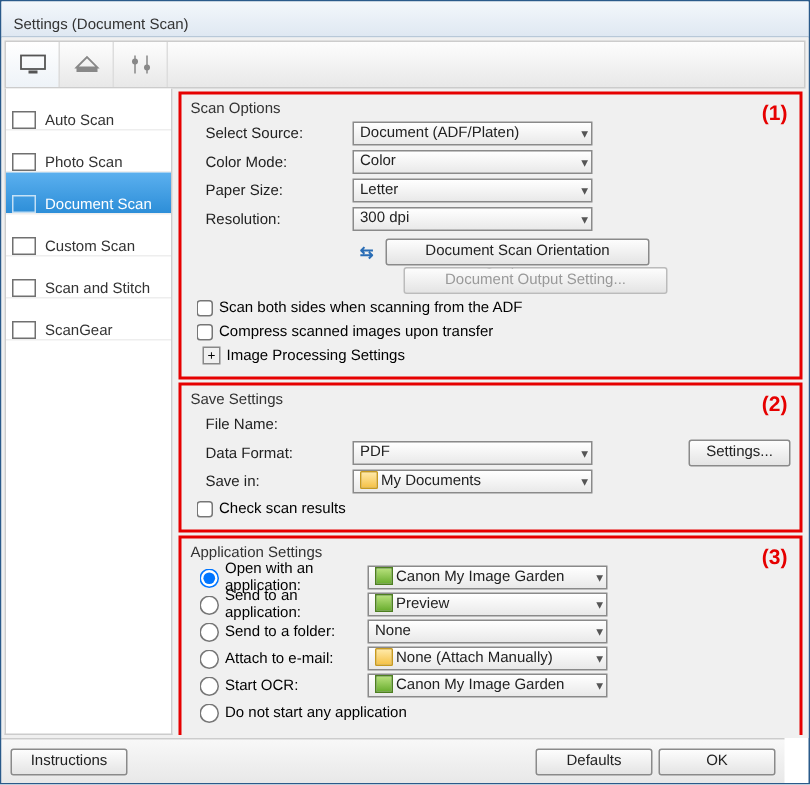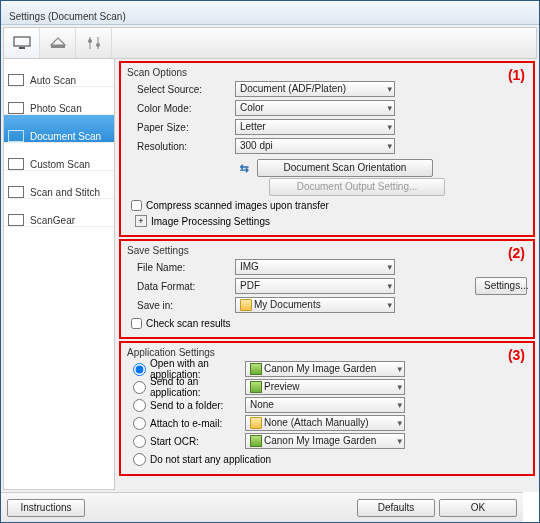--- a/index.html
+++ b/index.html
@@ -129,41 +129,44 @@
             <div class="btn" style="flex:0 0 176px; margin-left:4px;"><span>Document Scan Orientation Settings...</span></div>
           </div>
           <div class="row">
             <div class="lbl"></div>
             <div style="width:18px;"></div>
             <div class="btn dis" style="flex:0 0 176px; margin-left:16px;"><span>Document Output Setting...</span></div>
           </div>
 
           <div class="chk">
               <input type="checkbox" style="">
+              <span>Scan both sides when scanning from the ADF</span>
+            </div>
+          <div class="chk">
+              <input type="checkbox" style="">
               <span>Compress scanned images upon transfer</span>
             </div>
           <div class="chk">
               <span class="plus">+</span>
               <span>Image Processing Settings</span>
             </div>
         </div>
 
         <div class="section">
           <div class="section-title">Save Settings</div>
           <div class="callout">(2)</div>
 
           <div class="row">
             <div class="lbl">File Name:</div>
-            <div class="combo wide"><span>IMG</span></div>
           </div>
           <div class="row">
             <div class="lbl">Data Format:</div>
             <div class="combo wide"><span>PDF</span></div>
             <div style="flex:1"></div>
-            <div class="btn" style="width:52px;"><span>Settings...</span></div>
+            <div class="btn" style="width:68px;"><span>Settings...</span></div>
           </div>
           <div class="row">
             <div class="lbl">Save in:</div>
             <div class="combo wide"><span class="tiny-ico folder"></span><span>My Documents</span></div>
           </div>
           <div class="chk">
               <input type="checkbox" style="">
               <span>Check scan results</span>
             </div>
         </div>

